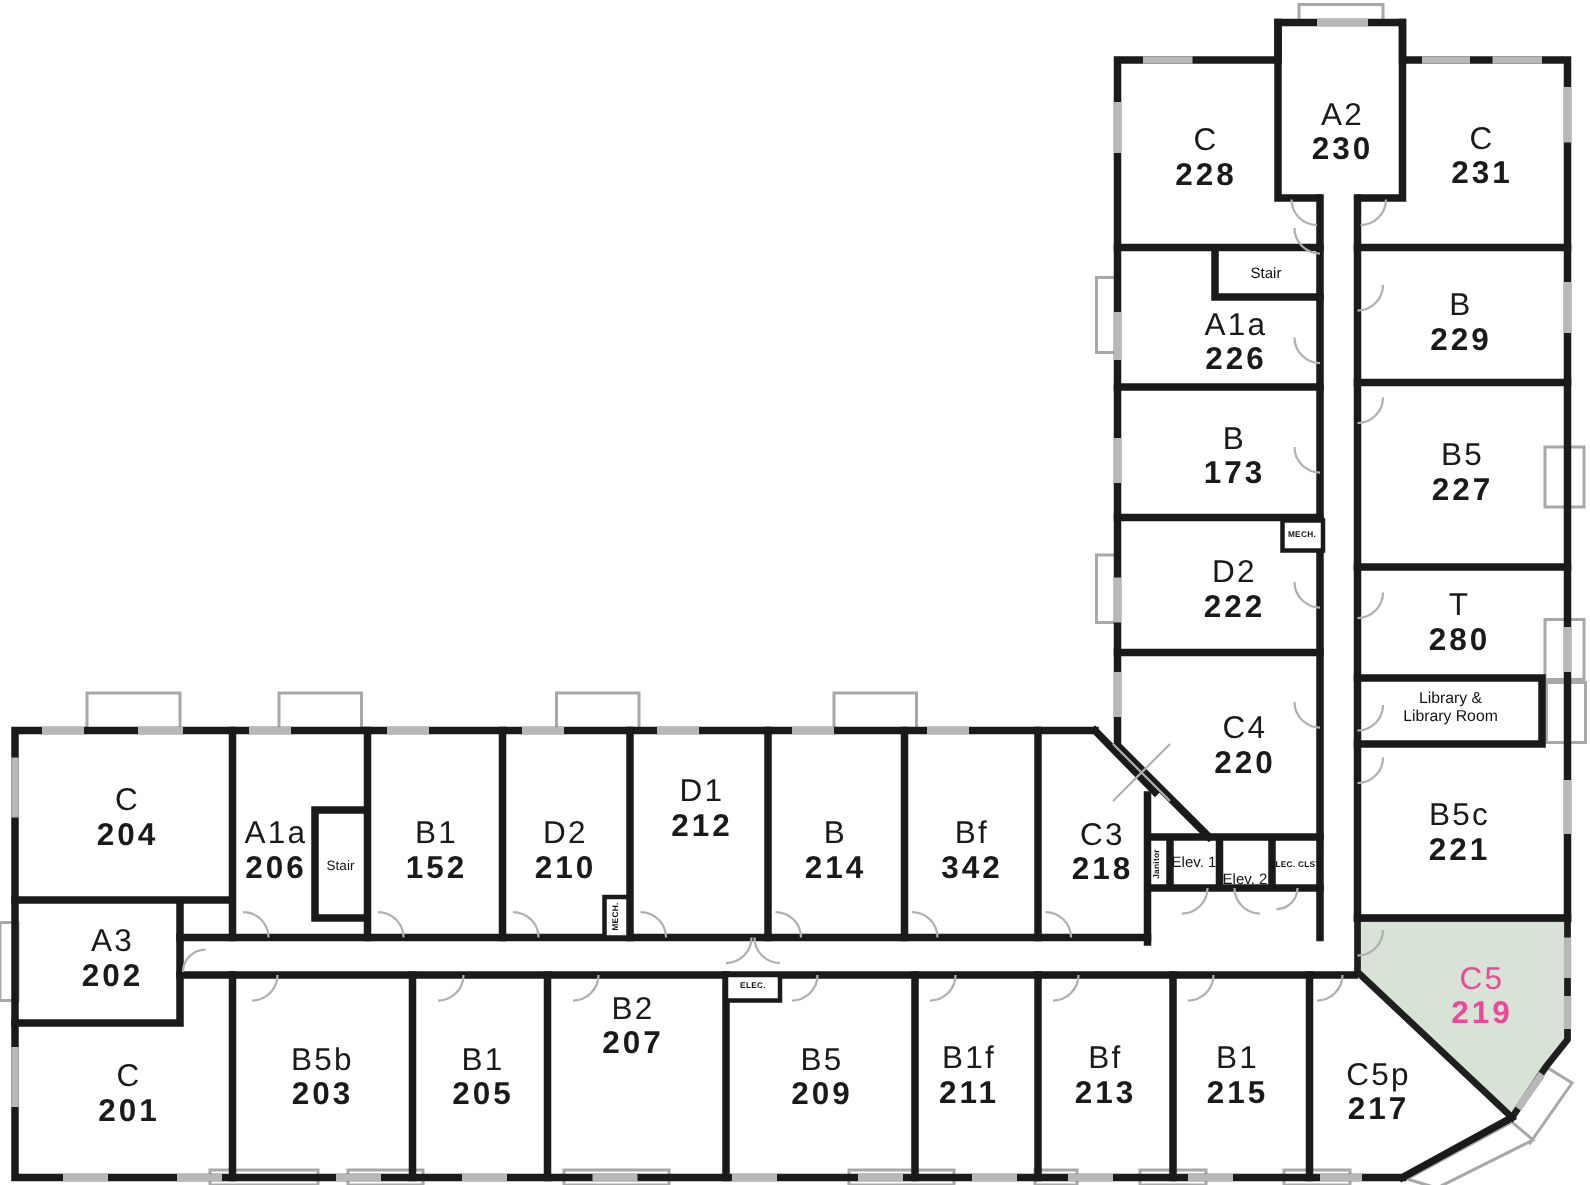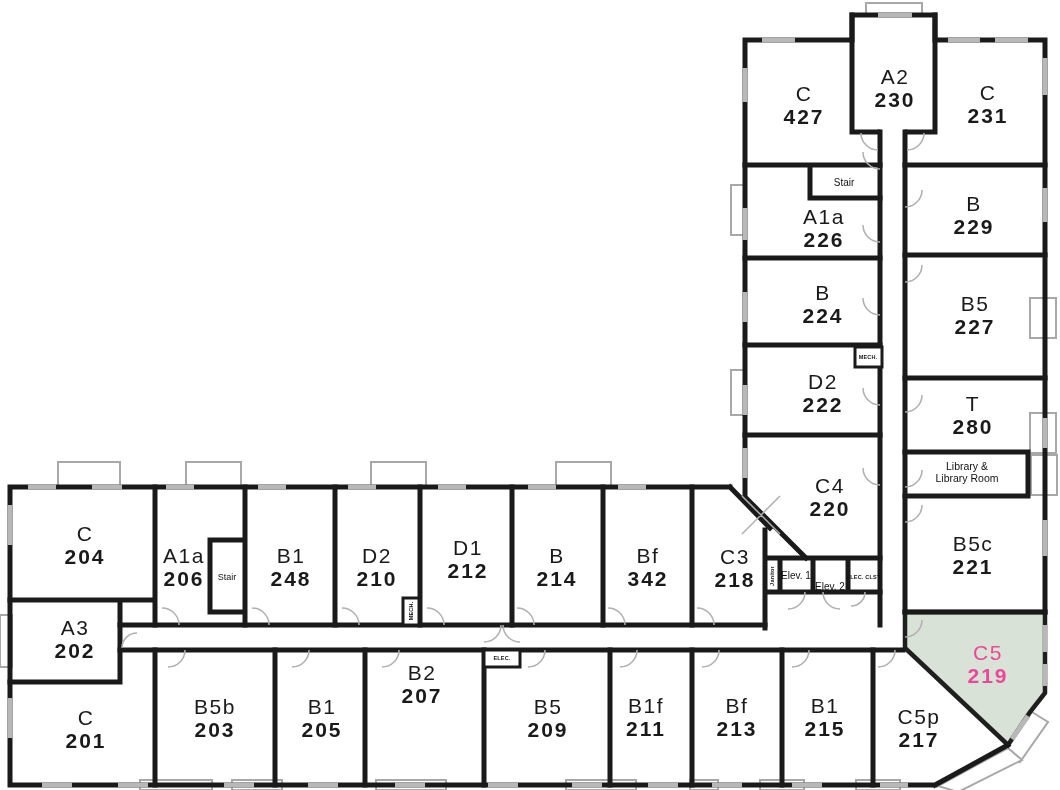--- a/index.html
+++ b/index.html
@@ -85,41 +85,41 @@
          M863 388 A17 17 0 0 0 880 405 M863 468 A17 17 0 0 0 880 485
          M922 190 A17 17 0 0 1 905 207 M922 265 A17 17 0 0 1 905 282 M922 395 A17 17 0 0 1 905 412
          M922 470 A17 17 0 0 1 905 487 M922 505 A17 17 0 0 1 905 522 M922 620 A17 17 0 0 1 905 637
          M861 133 A17 17 0 0 0 878 150 M924 133 A17 17 0 0 1 907 150
          M788 609 A17 17 0 0 0 805 592 M840 609 A17 17 0 0 1 823 592 M851 606 A14 14 0 0 0 865 592
          M742 496 L780 534 M780 496 L742 534"></path>
   </svg>
 
   <div class="room-label" style="left:804px;top:106px">
       <div class="rtype">C</div>
-      <div class="rnum">427</div>
+      <div class="rnum">228</div>
     </div>
   <div class="room-label" style="left:895px;top:89px">
       <div class="rtype">A2</div>
       <div class="rnum">230</div>
     </div>
   <div class="room-label" style="left:988px;top:105px">
       <div class="rtype">C</div>
       <div class="rnum">231</div>
     </div>
   <div class="room-label" style="left:824px;top:229px">
       <div class="rtype">A1a</div>
       <div class="rnum">226</div>
     </div>
   <div class="room-label" style="left:974px;top:216px">
       <div class="rtype">B</div>
       <div class="rnum">229</div>
     </div>
   <div class="room-label" style="left:823px;top:305px">
       <div class="rtype">B</div>
-      <div class="rnum">224</div>
+      <div class="rnum">173</div>
     </div>
   <div class="room-label" style="left:975px;top:316px">
       <div class="rtype">B5</div>
       <div class="rnum">227</div>
     </div>
   <div class="room-label" style="left:823px;top:394px">
       <div class="rtype">D2</div>
       <div class="rnum">222</div>
     </div>
   <div class="room-label" style="left:973px;top:416px">
@@ -145,27 +145,27 @@
   <div class="room-label" style="left:85px;top:546px">
       <div class="rtype">C</div>
       <div class="rnum">204</div>
     </div>
   <div class="room-label" style="left:184px;top:568px">
       <div class="rtype">A1a</div>
       <div class="rnum">206</div>
     </div>
   <div class="room-label" style="left:291px;top:568px">
       <div class="rtype">B1</div>
-      <div class="rnum">248</div>
+      <div class="rnum">152</div>
     </div>
   <div class="room-label" style="left:377px;top:568px">
       <div class="rtype">D2</div>
       <div class="rnum">210</div>
     </div>
-  <div class="room-label" style="left:468px;top:560px">
+  <div class="room-label" style="left:468px;top:540px">
       <div class="rtype">D1</div>
       <div class="rnum">212</div>
     </div>
   <div class="room-label" style="left:557px;top:568px">
       <div class="rtype">B</div>
       <div class="rnum">214</div>
     </div>
   <div class="room-label" style="left:648px;top:568px">
       <div class="rtype">Bf</div>
       <div class="rnum">342</div>

